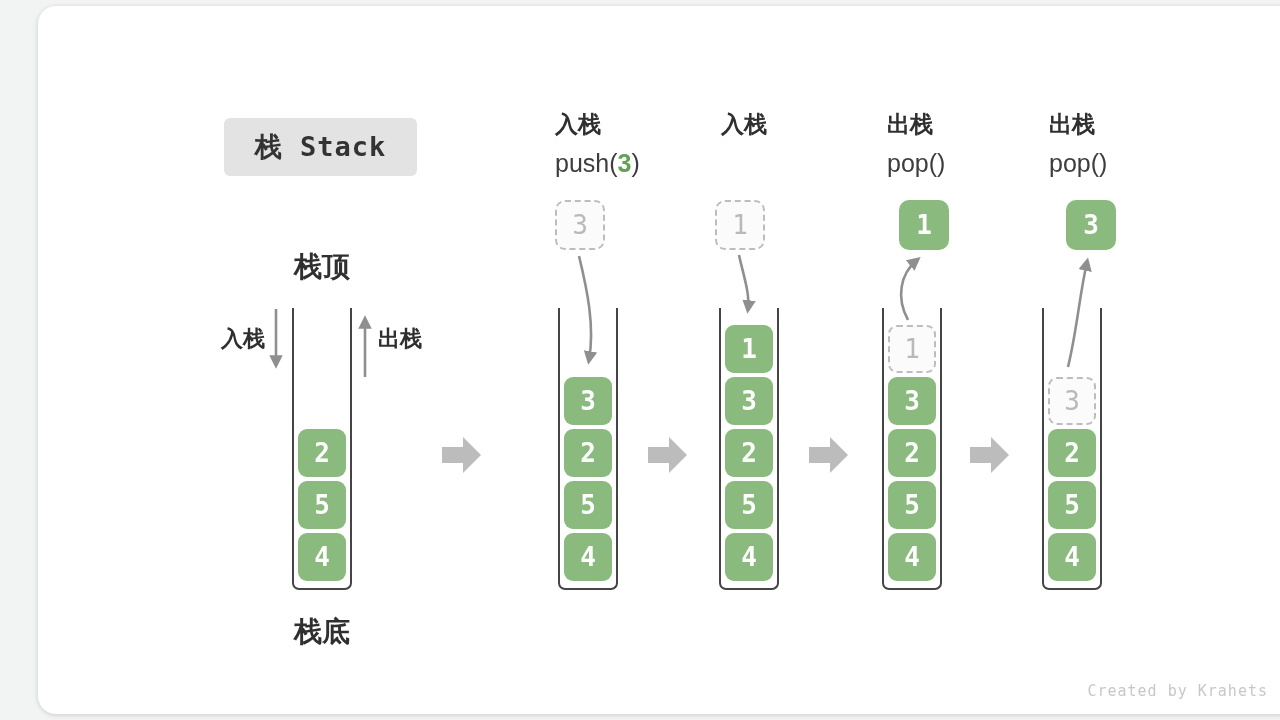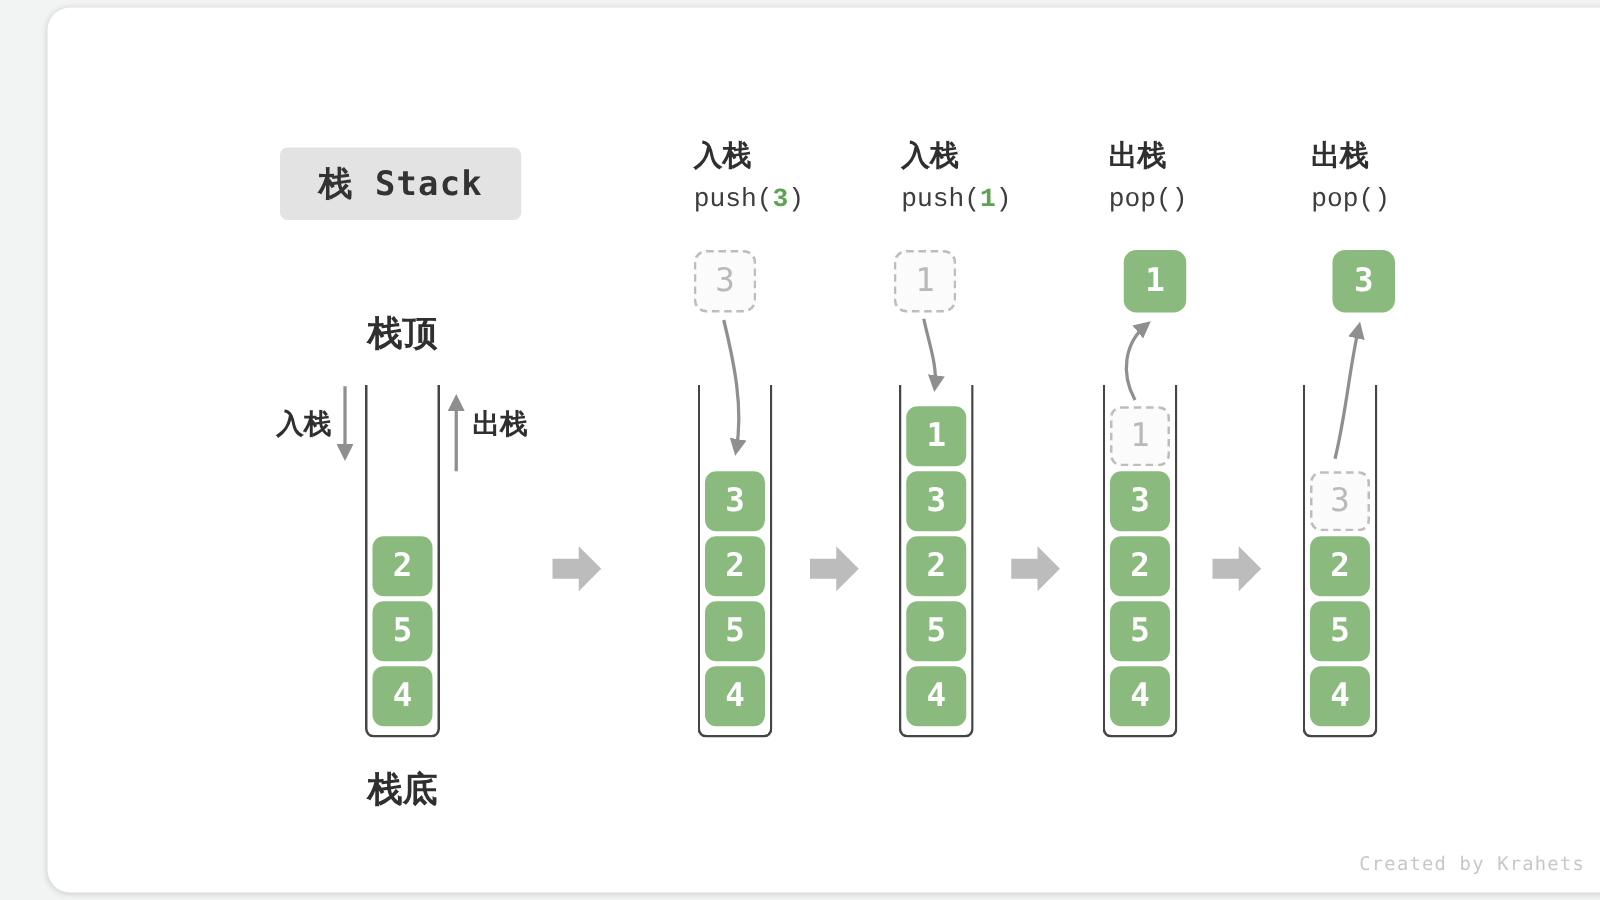--- a/index.html
+++ b/index.html
@@ -19,22 +19,22 @@
     left: 186px; top: 112px; width: 193px; height: 58px;
     background: #e3e3e3; border-radius: 6px;
     display: flex; align-items: center; justify-content: center;
     font-family: "DejaVu Sans Mono", monospace;
     font-size: 27px; font-weight: 600; color: #333333; letter-spacing: 1px;
   }
 
   
   .op-label { top: 103px; width: 150px; }
   .op-cjk  { font-size: 23px; font-weight: 700; color: #2f2f2f; }
-  .op-code { margin-top: 9px; font-family: Liberation Mono, monospace;
-             font-size: 21px; font-weight: 500; color: #3d3d3d; }
+  .op-code { margin-top: 9px; font-family: Liberation Sans, sans-serif;
+             font-size: 25px; font-weight: 500; color: #3d3d3d; }
   .op-code .arg { color: #5fa254; font-weight: 700; }
 
   
   .float-box {
     top: 194px; width: 50px; height: 50px; border-radius: 10px;
     display: flex; align-items: center; justify-content: center;
     font-family: "DejaVu Sans Mono", monospace; font-size: 26px;
   }
   .ghost { border: 2.5px dashed #bdbdbd; background: #fbfbfb; color: #b9b9b9; }
   .solid { background: #8aba7e; color: #ffffff; font-weight: 600; }
@@ -70,21 +70,20 @@
 <div class="card">
 
   <div class="abs title-badge">栈 Stack</div>
 
   <div class="abs op-label" style="left:517px">
     <div class="op-cjk">入栈</div>
     <div class="op-code"><span>push(</span><span class="arg">3</span><span>)</span></div>
   </div>
   <div class="abs op-label" style="left:683px">
     <div class="op-cjk">入栈</div>
-    <div class="op-code"><span>push(</span><span class="arg">1</span><span>)</span></div>
   </div>
   <div class="abs op-label" style="left:849px">
     <div class="op-cjk">出栈</div>
     <div class="op-code"><span>pop(</span><span class="arg"></span><span>)</span></div>
   </div>
   <div class="abs op-label" style="left:1011px">
     <div class="op-cjk">出栈</div>
     <div class="op-code"><span>pop(</span><span class="arg"></span><span>)</span></div>
   </div>
 

